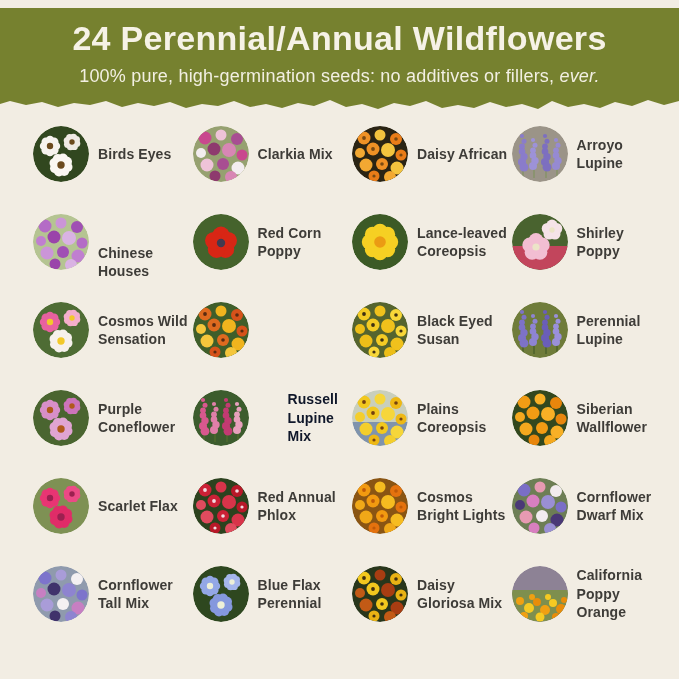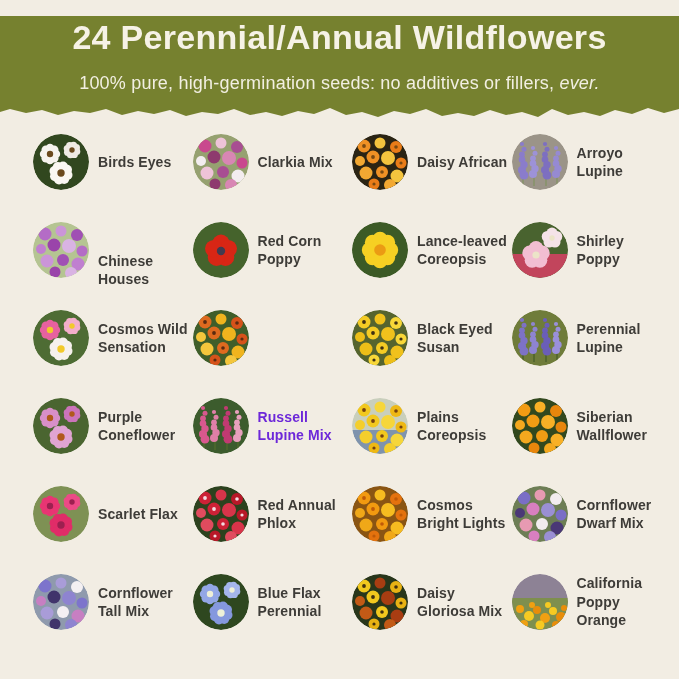--- a/index.html
+++ b/index.html
@@ -3,21 +3,21 @@
 <meta charset="utf-8">
 <style>
   html,body{margin:0;padding:0;}
   body{
     width:679px;height:679px;overflow:hidden;
     font-family:"Liberation Sans",sans-serif;
     background:#F2EDE3;
   }
   .banner{position:relative;height:88px;text-align:center;}
   .banner h1{
-    margin:16px;padding-top:2px;
+    margin:8px;padding-top:11px;
     font-size:34px;font-weight:700;letter-spacing:.3px;
     color:#F6F2E6;white-space:nowrap;
   }
   .banner .sub{
     margin:3px 0 0;font-size:18px;font-weight:400;
     color:#F2EFE2;letter-spacing:.2px;
   }
   .banner .sub em{font-style:italic;}
   .tear{position:absolute;left:0;top:88px;width:679px;height:14px;display:block;}
   .grid{
@@ -524,21 +524,21 @@
               <path d="M45 52 L45 26" stroke="#49662C" stroke-width="2"></path>
               <circle cx="44.0" cy="14.0" r="2.1" fill="#E8A0BD"></circle>
               <circle cx="46.0" cy="19.2" r="2.5" fill="#E8A0BD"></circle>
               <circle cx="44.0" cy="24.4" r="2.9" fill="#E8A0BD"></circle>
               <circle cx="44.0" cy="29.6" r="3.3" fill="#E8A0BD"></circle>
               <circle cx="46.0" cy="34.8" r="3.7" fill="#E8A0BD"></circle>
               <circle cx="44.0" cy="40.0" r="4.0" fill="#E8A0BD"></circle>
             </g>
           </svg>
         </div>
-        <div class="label" style="color: #6d28d9;">Russell Lupine Mix</div>
+        <div class="label" style="color: #0f172a; margin-left: 30px;">Russell Lupine Mix</div>
       </div>
       <div class="item">
         <div class="circle">
           <svg viewBox="0 0 56 56" width="56" height="56">
             <defs>
               <clipPath id="cl14">
                 <circle cx="28" cy="28" r="28"></circle>
               </clipPath>
             </defs>
             <g clip-path="url(#cl14)">

